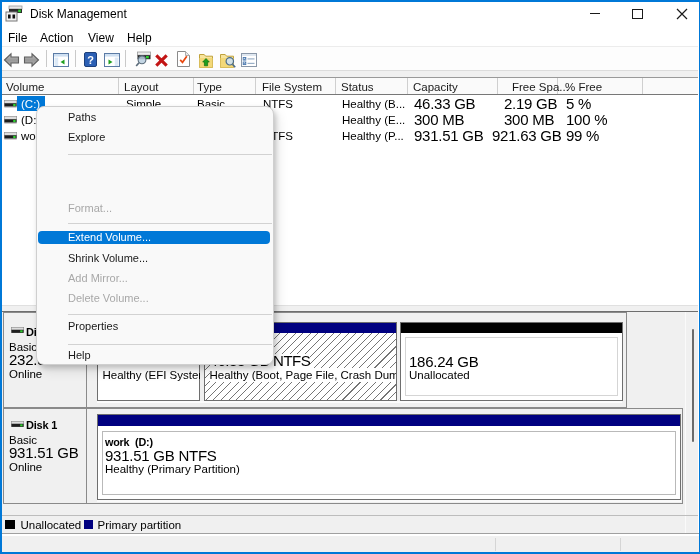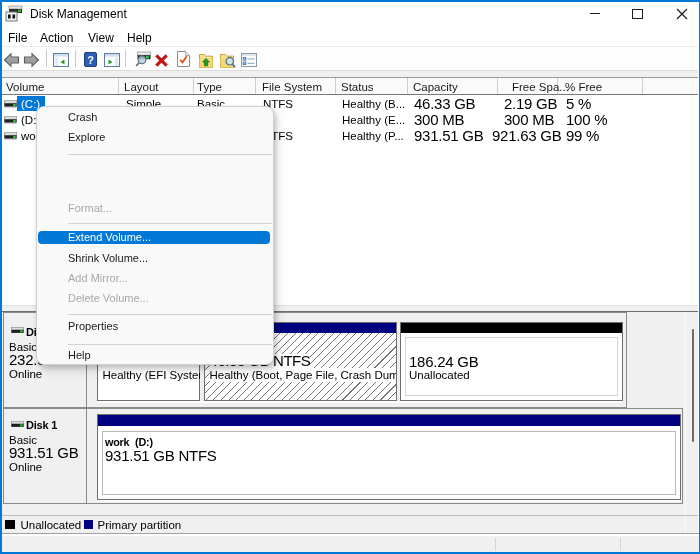--- a/index.html
+++ b/index.html
@@ -238,40 +238,41 @@
 <div class="txt" style="left:9px;top:432.5px">Basic</div>
 <div class="txt num" style="left:9px;top:446px">931.51 GB</div>
 <div class="txt" style="left:9px;top:460px">Online</div>
 
 <div class="cell" style="left:96.5px;top:413.5px;width:584.5px;height:86px">
   <div class="bar" style="background:#000080;height:11px"></div>
   <div class="a" style="left:4px;top:16px;right:4px;bottom:4px;border:1px solid #b9b9b9"></div>
 </div>
 <div class="txt" style="left:105px;top:435px;font-weight:bold;font-size:10.8px;letter-spacing:-0.2px">work&nbsp; (D:)</div>
 <div class="txt num" style="left:105px;top:448.5px">931.51 GB NTFS</div>
+<div class="txt" style="left:105px;top:462px">Healthy (Primary Partition)</div>
 
 <div class="a" style="left:97px;top:500px;width:584px;height:2px;background:#fafafa"></div>
 
 <div class="a" style="left:684.5px;top:312px;width:1.5px;height:221px;background:#fafafa"></div>
 <div class="a" style="left:691.5px;top:329px;width:2.3px;height:113px;background:#6b6b6b;border-radius:2px"></div>
 
 <div class="a" style="left:2px;top:515.3px;width:696px;height:1px;background:#bdbdbd"></div>
 <div class="a" style="left:5px;top:519.5px;width:9.5px;height:9.5px;background:#000"></div>
 <div class="txt" style="left:20.5px;top:517.5px">Unallocated</div>
 <div class="a" style="left:83.5px;top:519.5px;width:9.5px;height:9.5px;background:#000080"></div>
 <div class="txt" style="left:97.5px;top:517.5px">Primary partition</div>
 
 <div class="a" style="left:0;top:533px;width:700px;height:1px;background:#a0a0a0"></div>
 <div class="a" style="left:0;top:534px;width:700px;height:1.5px;background:#fff"></div>
 <div class="a" style="left:0;top:535.5px;width:700px;height:18.5px;background:#f0f0f0"></div>
 <div class="a" style="left:495px;top:538px;width:1px;height:13px;background:#d5d5d5"></div>
 <div class="a" style="left:620px;top:538px;width:1px;height:13px;background:#d5d5d5"></div>
 
 <div class="a" id="menu" style="left:35.5px;top:106px;width:238.5px;height:258.5px;background:#f9f9f9;border:1px solid #cfcfcf;border-radius:8px;box-shadow:2px 3px 5px rgba(0,0,0,0.18),4px 6px 12px rgba(0,0,0,0.10)">
-  <div class="mi" style="top:2.5px">Crash</div>
+  <div class="mi" style="top:2.5px">Paths</div>
   <div class="mi" style="top:23px">Explore</div>
   <div class="msep" style="top:46.5px"></div>
   <div class="mi mid" style="top:93.5px">Format...</div>
   <div class="msep" style="top:115.5px"></div>
   <div class="a" style="left:1.5px;top:123.5px;width:231.5px;height:13.5px;background:#0078d7;border-radius:4px"></div>
   <div class="mi" style="top:123px;color:#fff">Extend Volume...</div>
   <div class="mi" style="top:143.5px">Shrink Volume...</div>
   <div class="mi mid" style="top:164px">Add Mirror...</div>
   <div class="mi mid" style="top:184px">Delete Volume...</div>
   <div class="msep" style="top:207px"></div>

